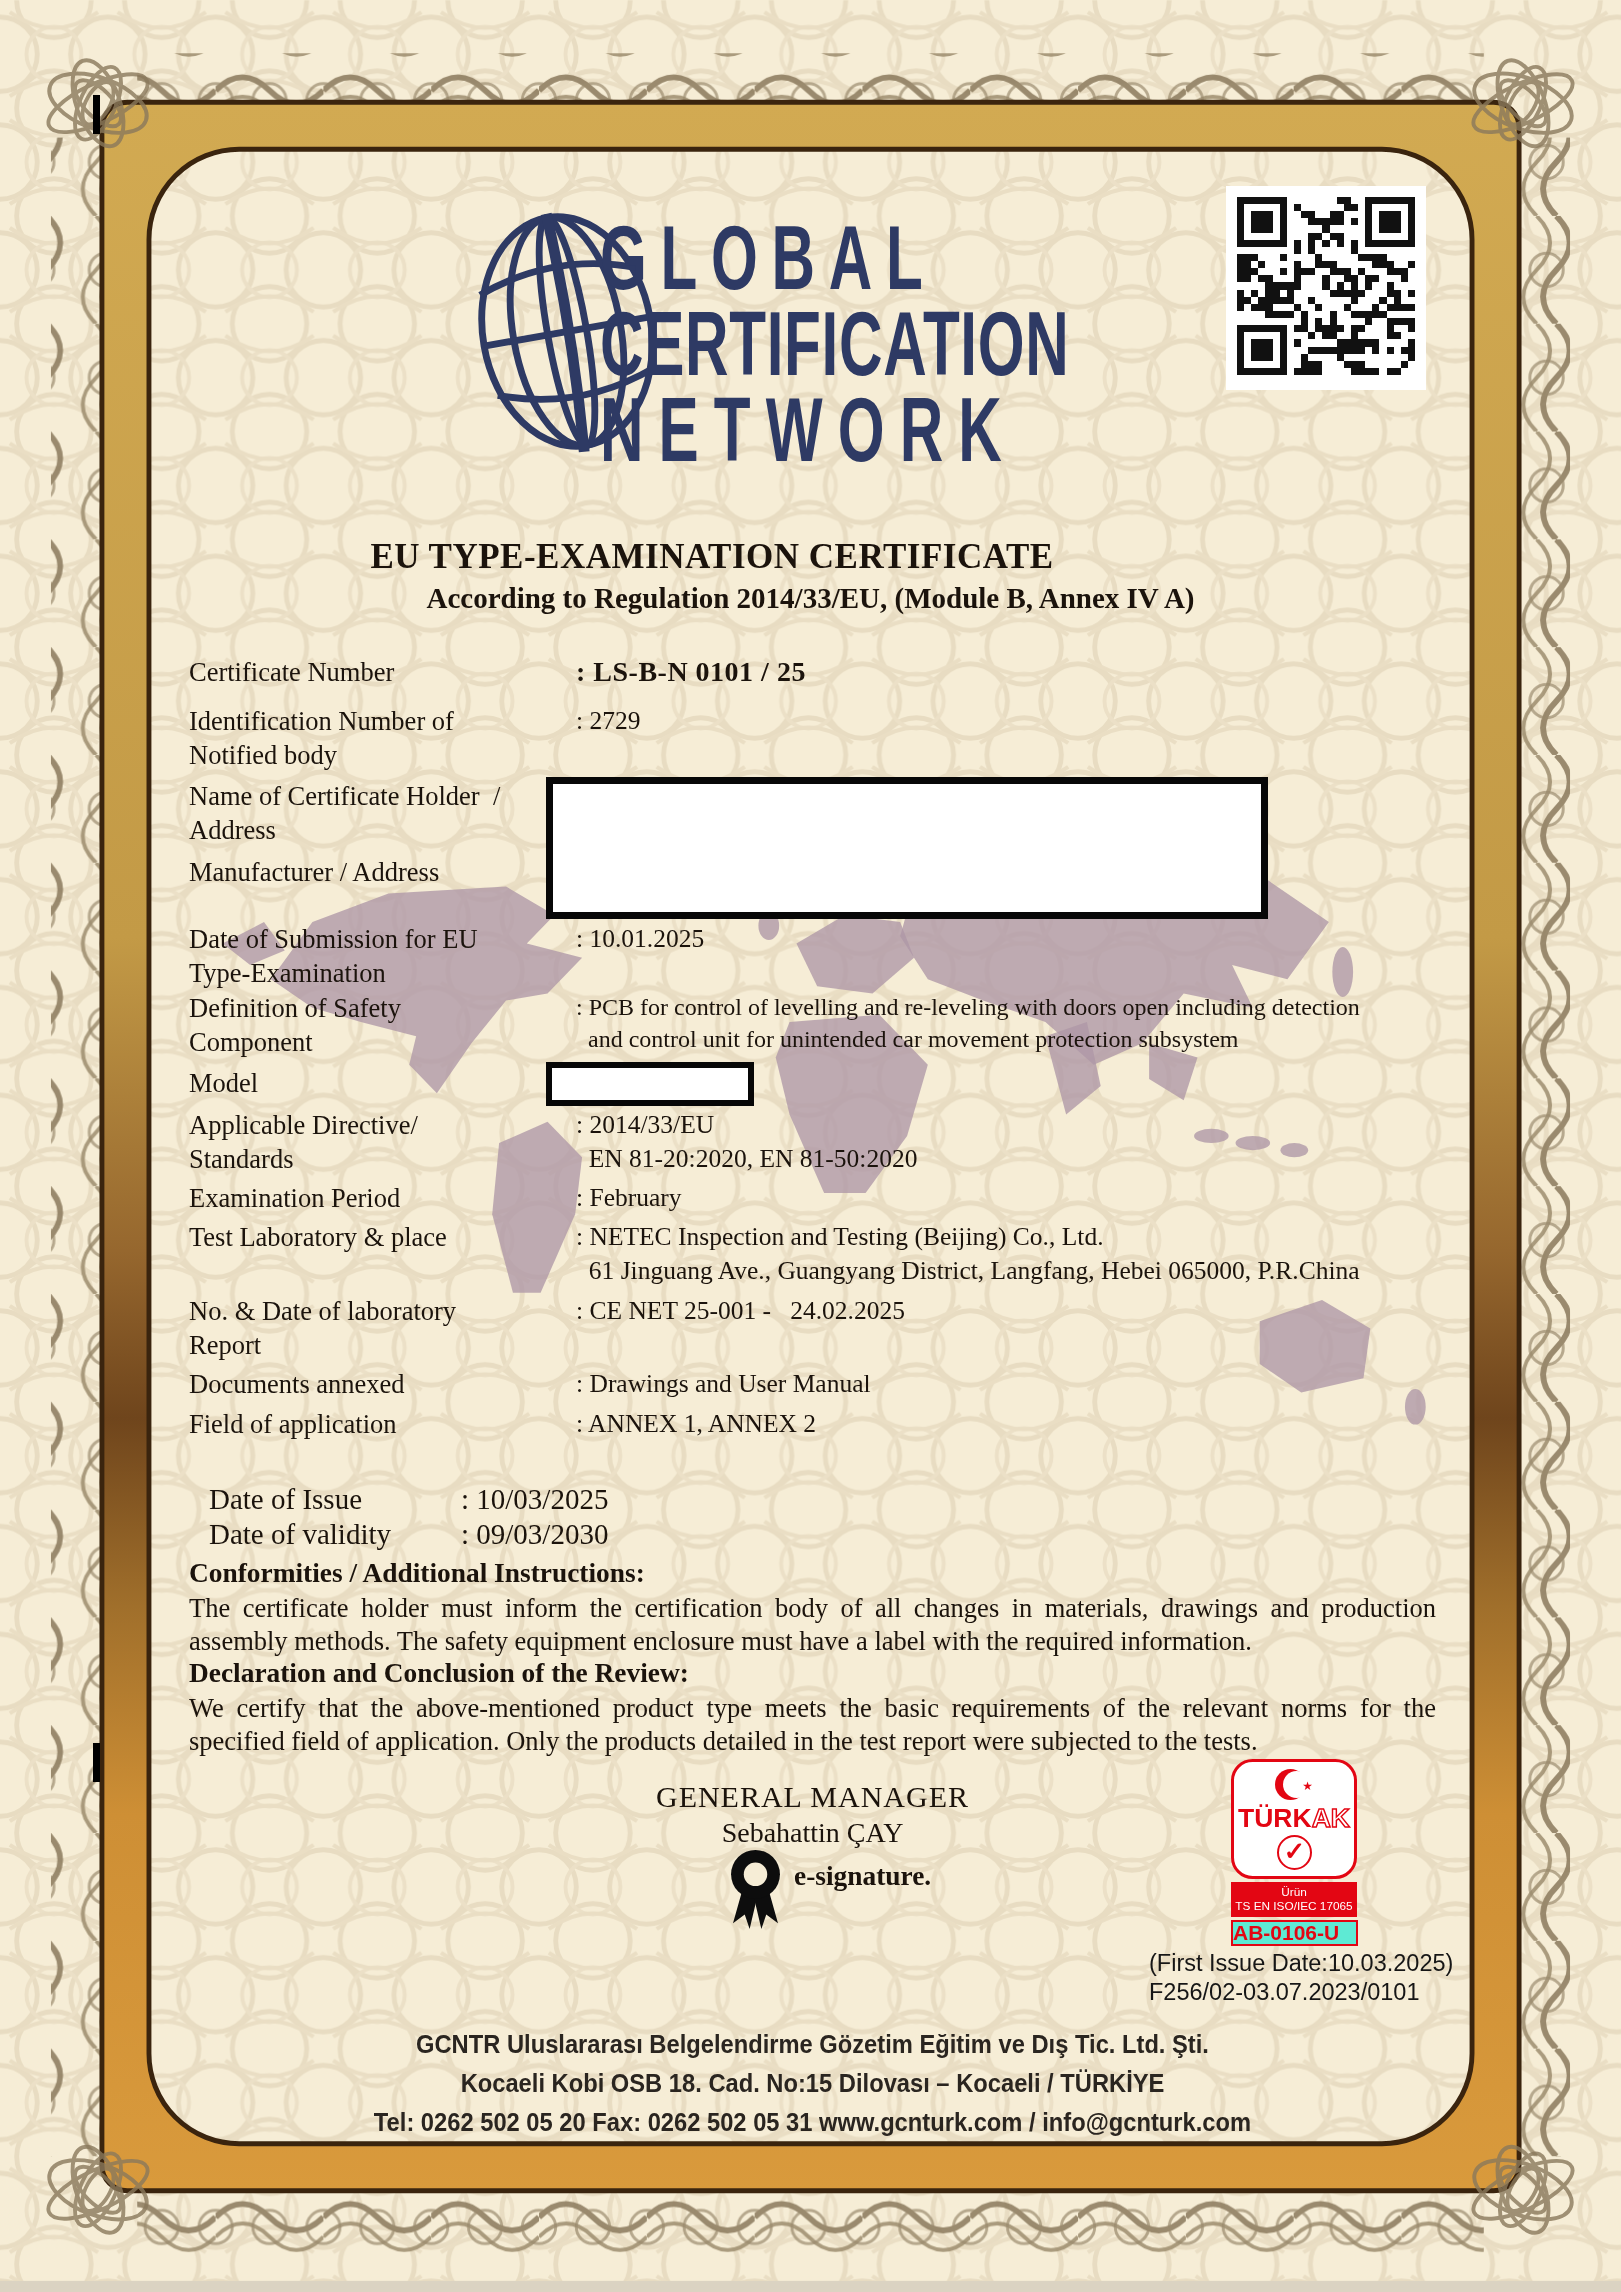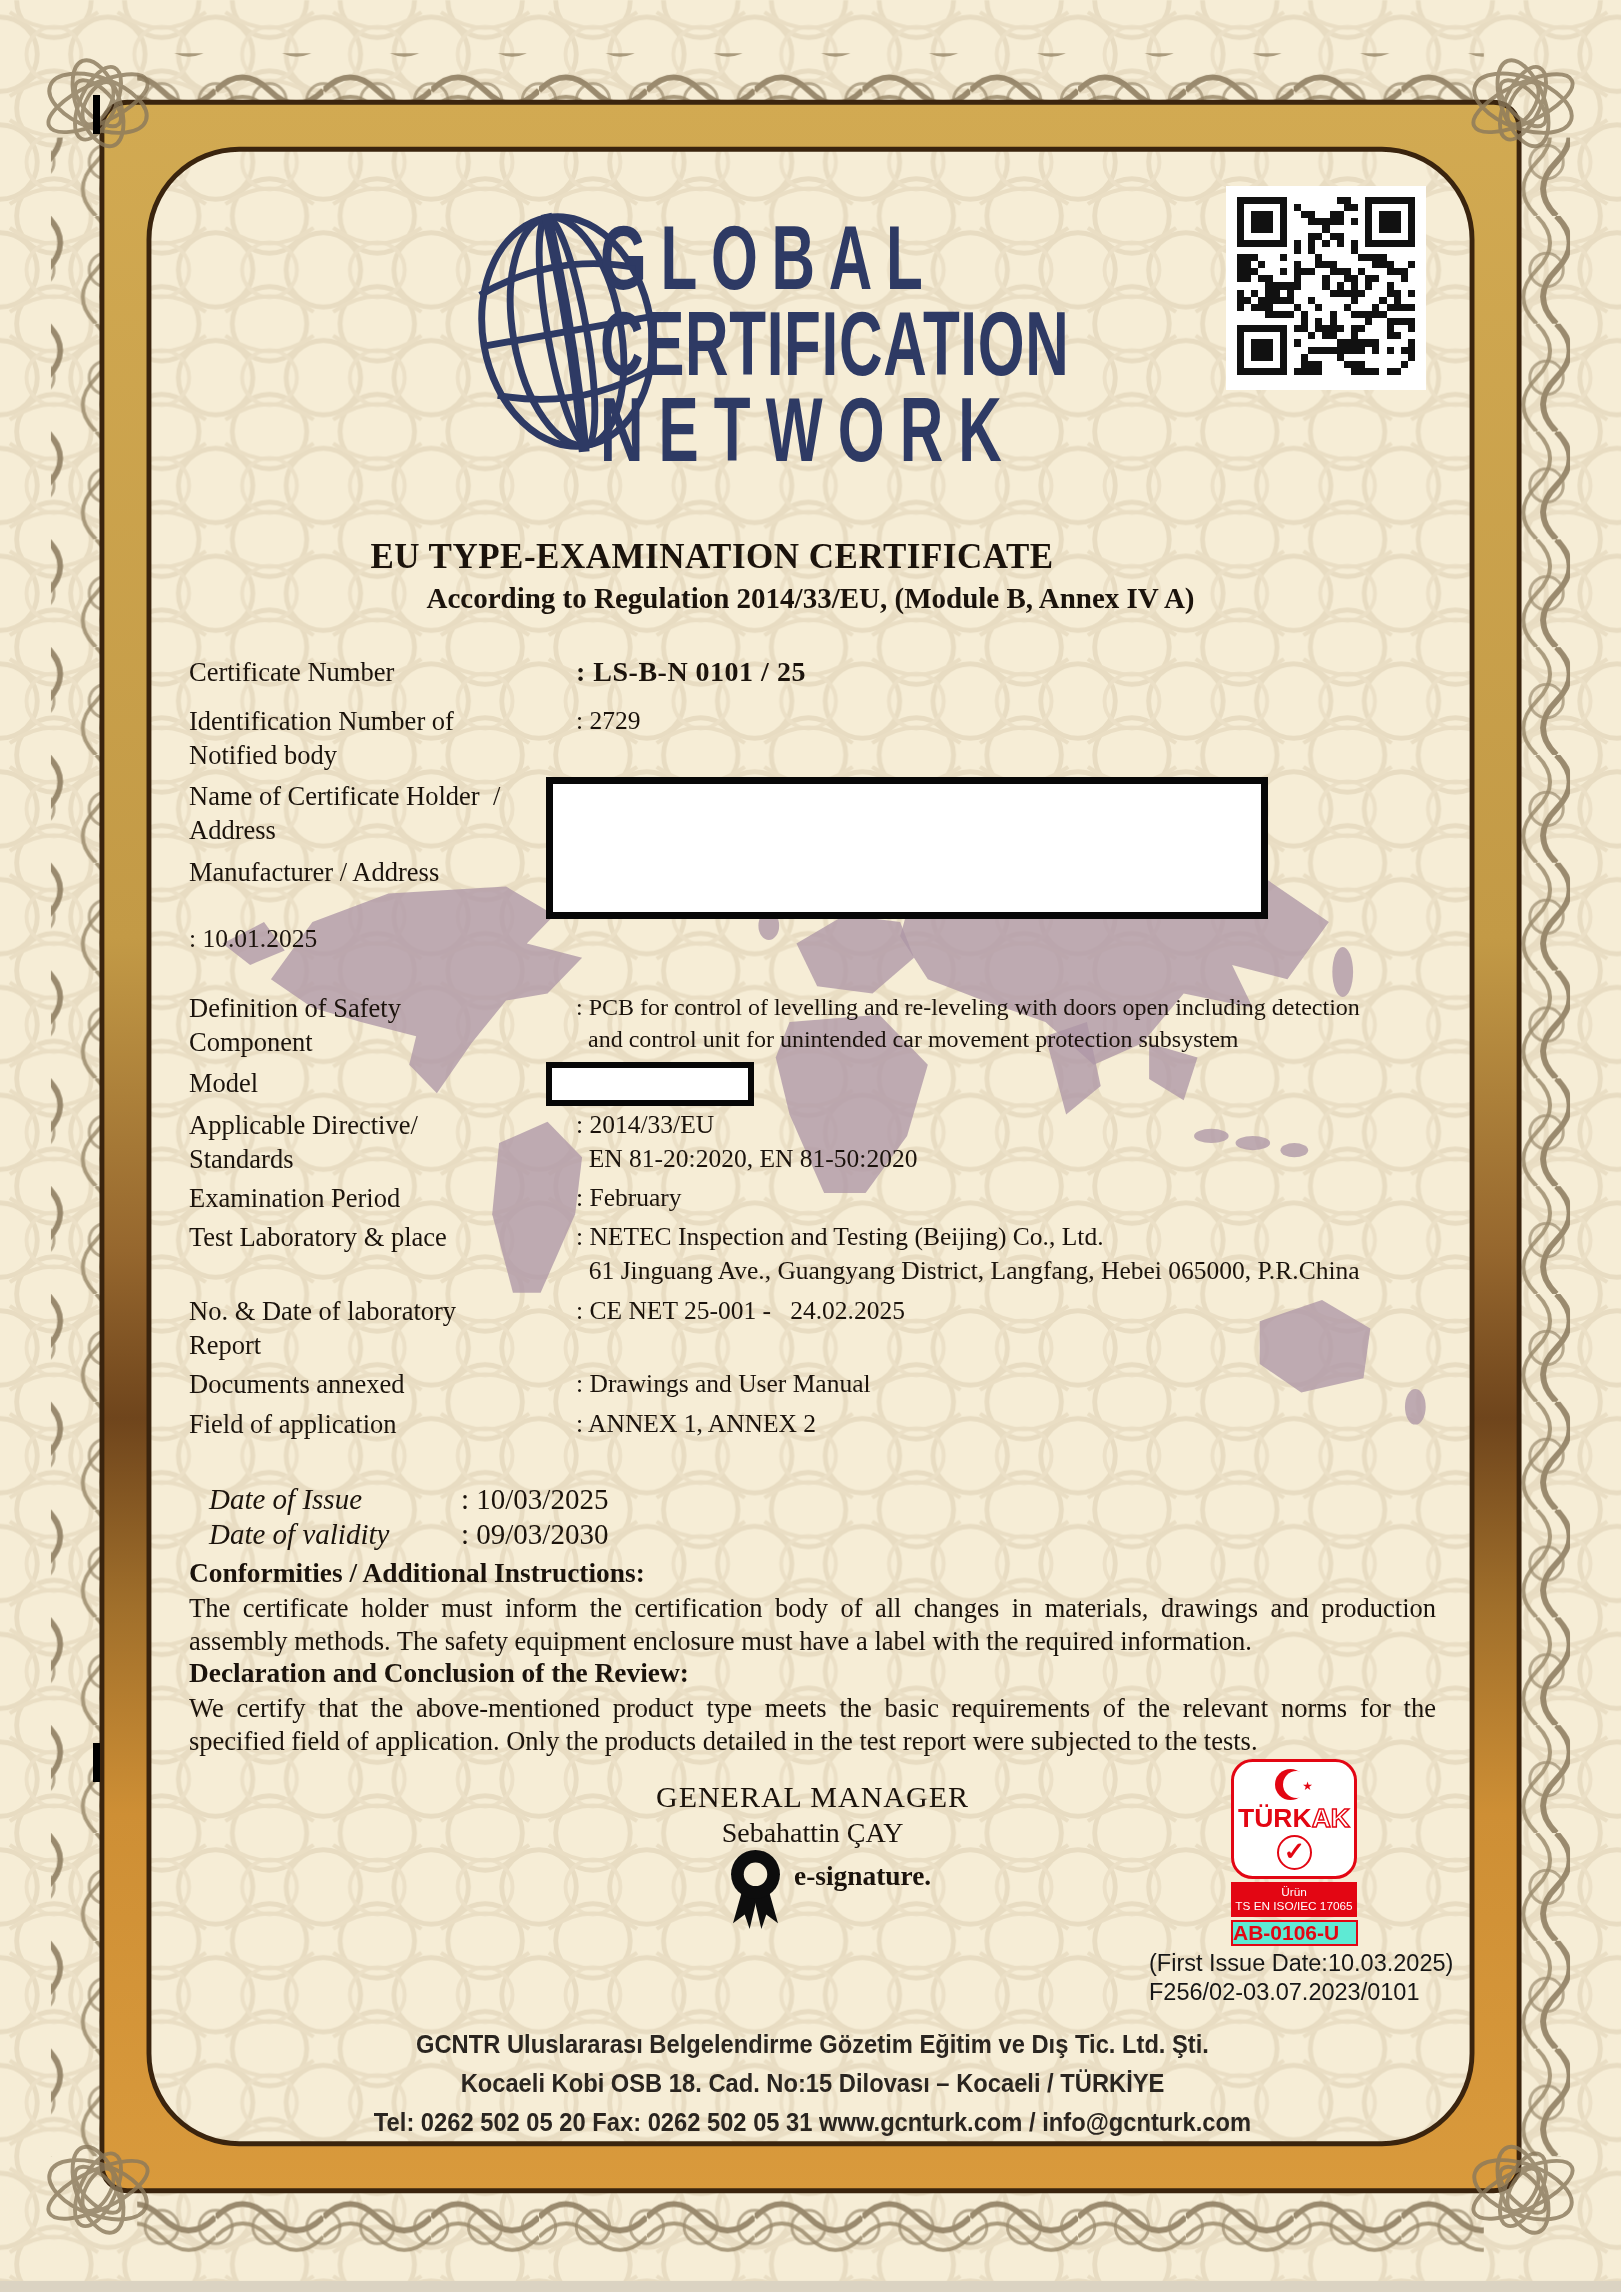--- a/index.html
+++ b/index.html
@@ -33,21 +33,21 @@
   .frow .val{flex:1;white-space:pre-wrap;font-size:25.5px;}
   .frow .val.bold{font-weight:bold;font-size:28px;letter-spacing:0.5px;}
   .frow .val.long{font-size:24px;line-height:32px;}
 
   
   .redact{position:absolute;background:#fff;border:7.8px solid #070707;}
   .redact.model{border-width:6.9px;}
 
   
   .drow{position:absolute;left:209px;display:flex;font-size:29px;line-height:35px;}
-  .drow .dlbl{font-style:italic;width:252px;flex:none;}
+  .drow .dlbl{width:252px;flex:none;}
 
   .chead{position:absolute;left:189px;width:1247px;font-weight:bold;font-size:27.4px;}
   .cbody{position:absolute;left:189px;width:1247px;font-size:26.5px;line-height:33px;text-align:justify;}
 
   
   .gmtitle{position:absolute;left:189px;width:1247px;text-align:center;top:1780px;font-size:30px;letter-spacing:1px;}
   .gmname{position:absolute;left:189px;width:1247px;text-align:center;top:1817px;font-size:28px;}
   .ribbon{position:absolute;left:727px;top:1845px;}
   .esig{position:absolute;left:794px;top:1861px;font-size:27.4px;font-weight:bold;}
 
@@ -499,20 +499,22 @@
   <div class="frow" style="top:779px">
     <div class="lbl">Name of Certificate Holder  /
 Address</div>
     <div class="val">:</div>
   </div>
   <div class="frow" style="top:855px">
     <div class="lbl">Manufacturer / Address</div>
     <div class="val">:</div>
   </div>
   <div class="frow" style="top:922px">
+    <div class="lbl">Date of Submission for EU
+Type-Examination</div>
     <div class="val">: 10.01.2025</div>
   </div>
   <div class="frow" style="top:991px">
     <div class="lbl">Definition of Safety
 Component</div>
     <div class="val long">: PCB for control of levelling and re-leveling with doors open including detection
   and control unit for unintended car movement protection subsystem</div>
   </div>
   <div class="frow" style="top:1066px">
     <div class="lbl">Model</div>

